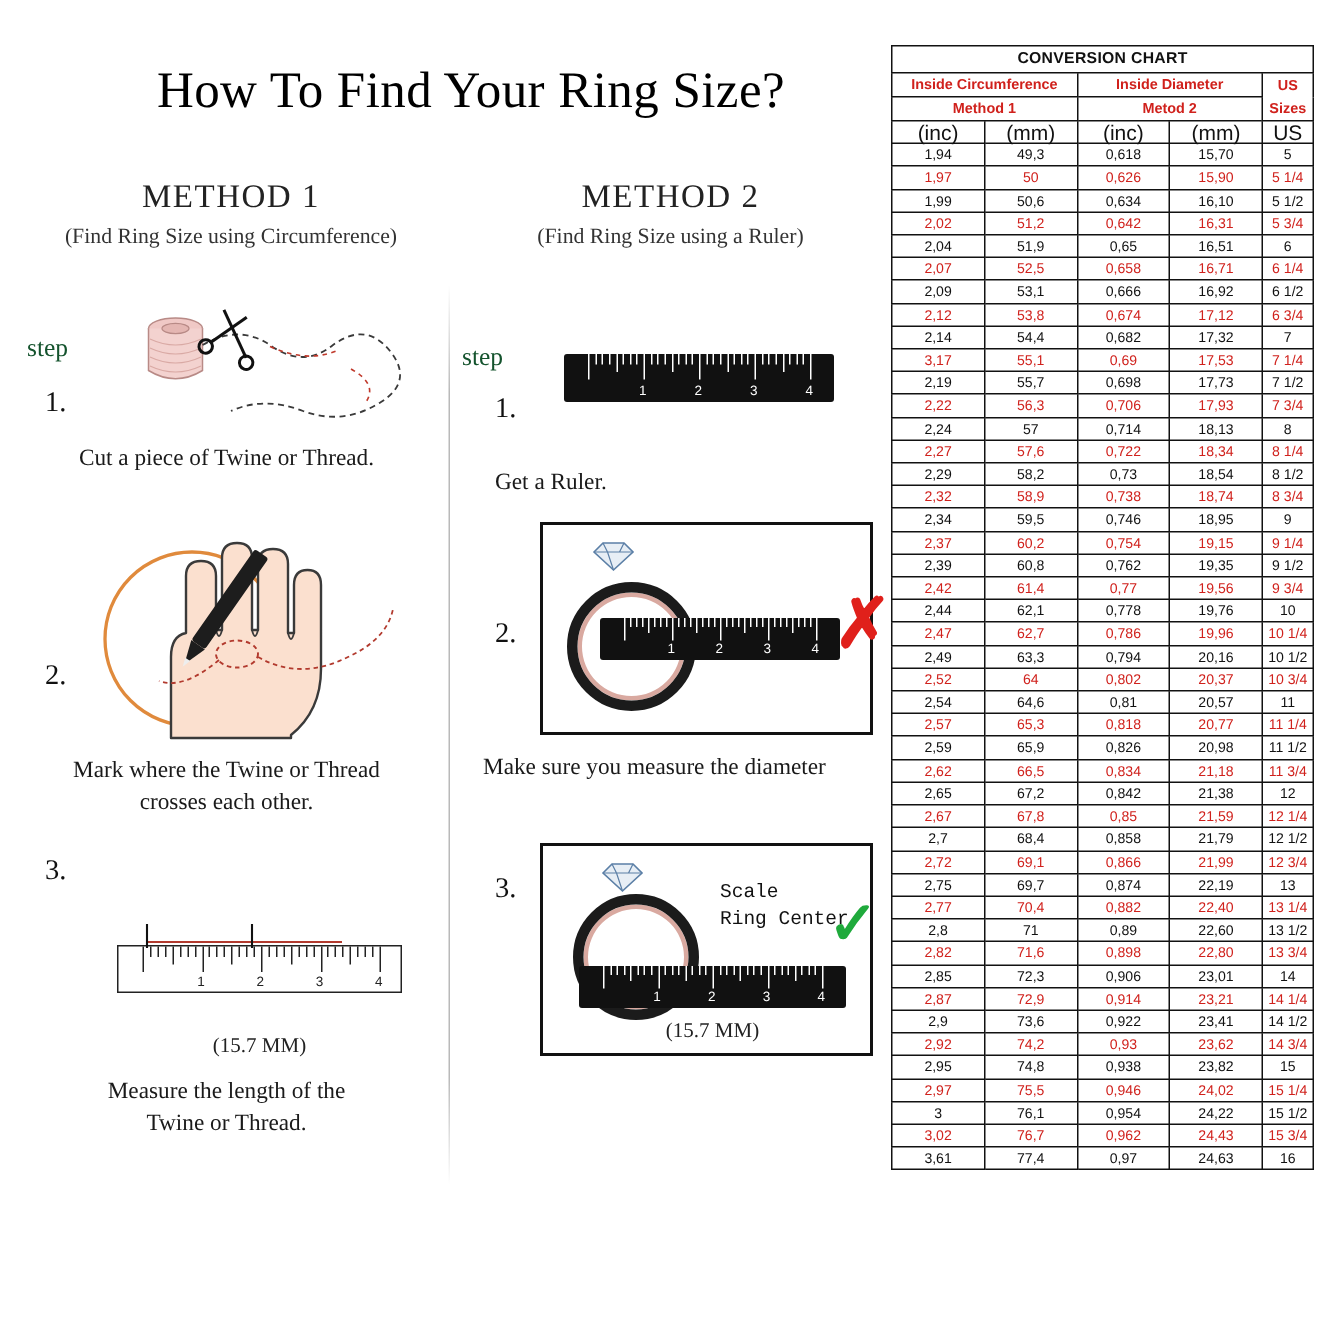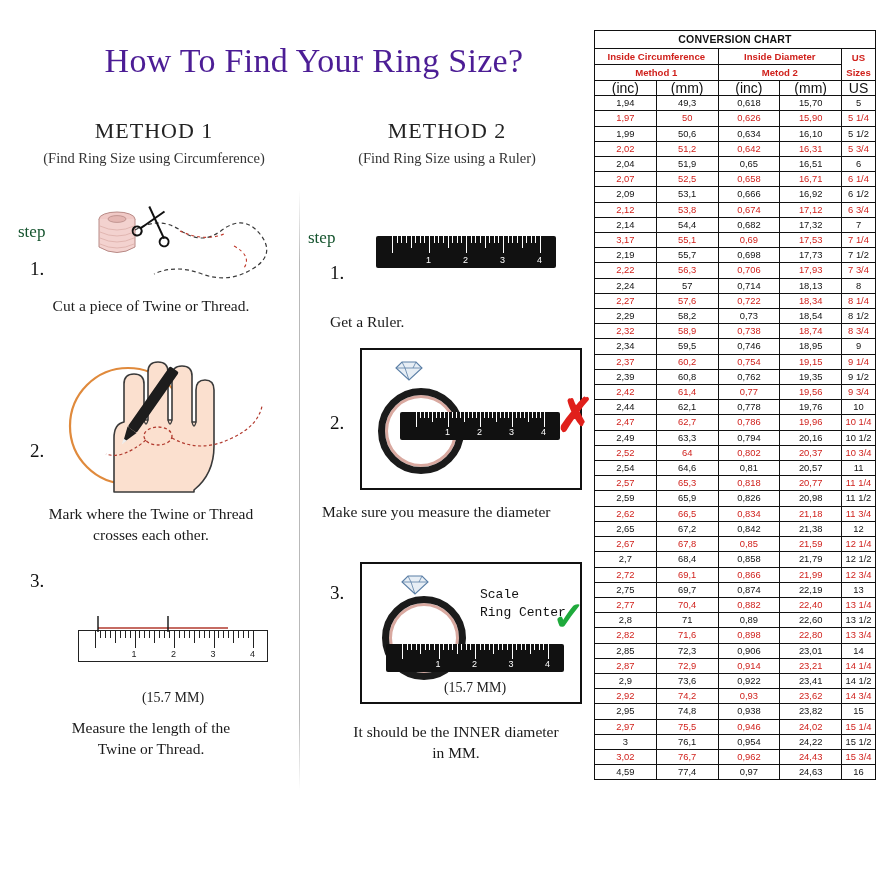--- a/index.html
+++ b/index.html
@@ -19,21 +19,21 @@
   }
 
   
   .title {
     position: absolute;
     left: 0; top: 42px;
     width: 592px;
     text-align: center;
     font-size: 34px;
     letter-spacing: .3px;
-    color: #4c1d95;
+    color: #000000;
     padding-left: 36px;
   }
 
   
   .method-col { position: absolute; top: 118px; }
   #method1 { left: 8px; width: 292px; }
   #method2 { left: 302px; width: 290px; }
 
   .method-title {
     text-align: center;
@@ -474,21 +474,20 @@
       <div class="tick" style="left: 157.438px; height: 6.16px;"></div>
       <div class="tick" style="left: 162px; height: 14.56px;"></div>
       <div class="num" style="left: 49.5px;">1</div>
       <div class="num" style="left: 86px;">2</div>
       <div class="num" style="left: 122.5px;">3</div>
       <div class="num" style="left: 159px;">4</div>
     </div>
   <div class="scale-label" style="left:480px; top:586px;">Scale<br>Ring Center</div>
   <div class="green-check" style="left:552px; top:596px;">✓</div>
   <div class="mm-note" style="left:400px; top:680px; width:150px;">(15.7 MM)</div>
-  <div class="caption" style="left:322px; top:722px; width:268px;">It should be the INNER diameter<br>in MM.</div>
 
 
   <div id="chart">
     <table class="conv">
       <thead>
         <tr>
           <th class="head-main" colspan="5">CONVERSION CHART</th>
         </tr>
         <tr>
           <th class="head-grp" colspan="2">Inside Circumference</th>
@@ -810,21 +809,21 @@
             <td class="c5">15 1/2</td>
           </tr>
           <tr class="red">
             <td class="c1">3,02</td>
             <td class="c2">76,7</td>
             <td class="c3">0,962</td>
             <td class="c4">24,43</td>
             <td class="c5">15 3/4</td>
           </tr>
           <tr class="black">
-            <td class="c1">4,59</td>
+            <td class="c1">3,61</td>
             <td class="c2">77,4</td>
             <td class="c3">0,97</td>
             <td class="c4">24,63</td>
             <td class="c5">16</td>
           </tr>
         </tbody>
     </table>
   </div>
 
 </div>

